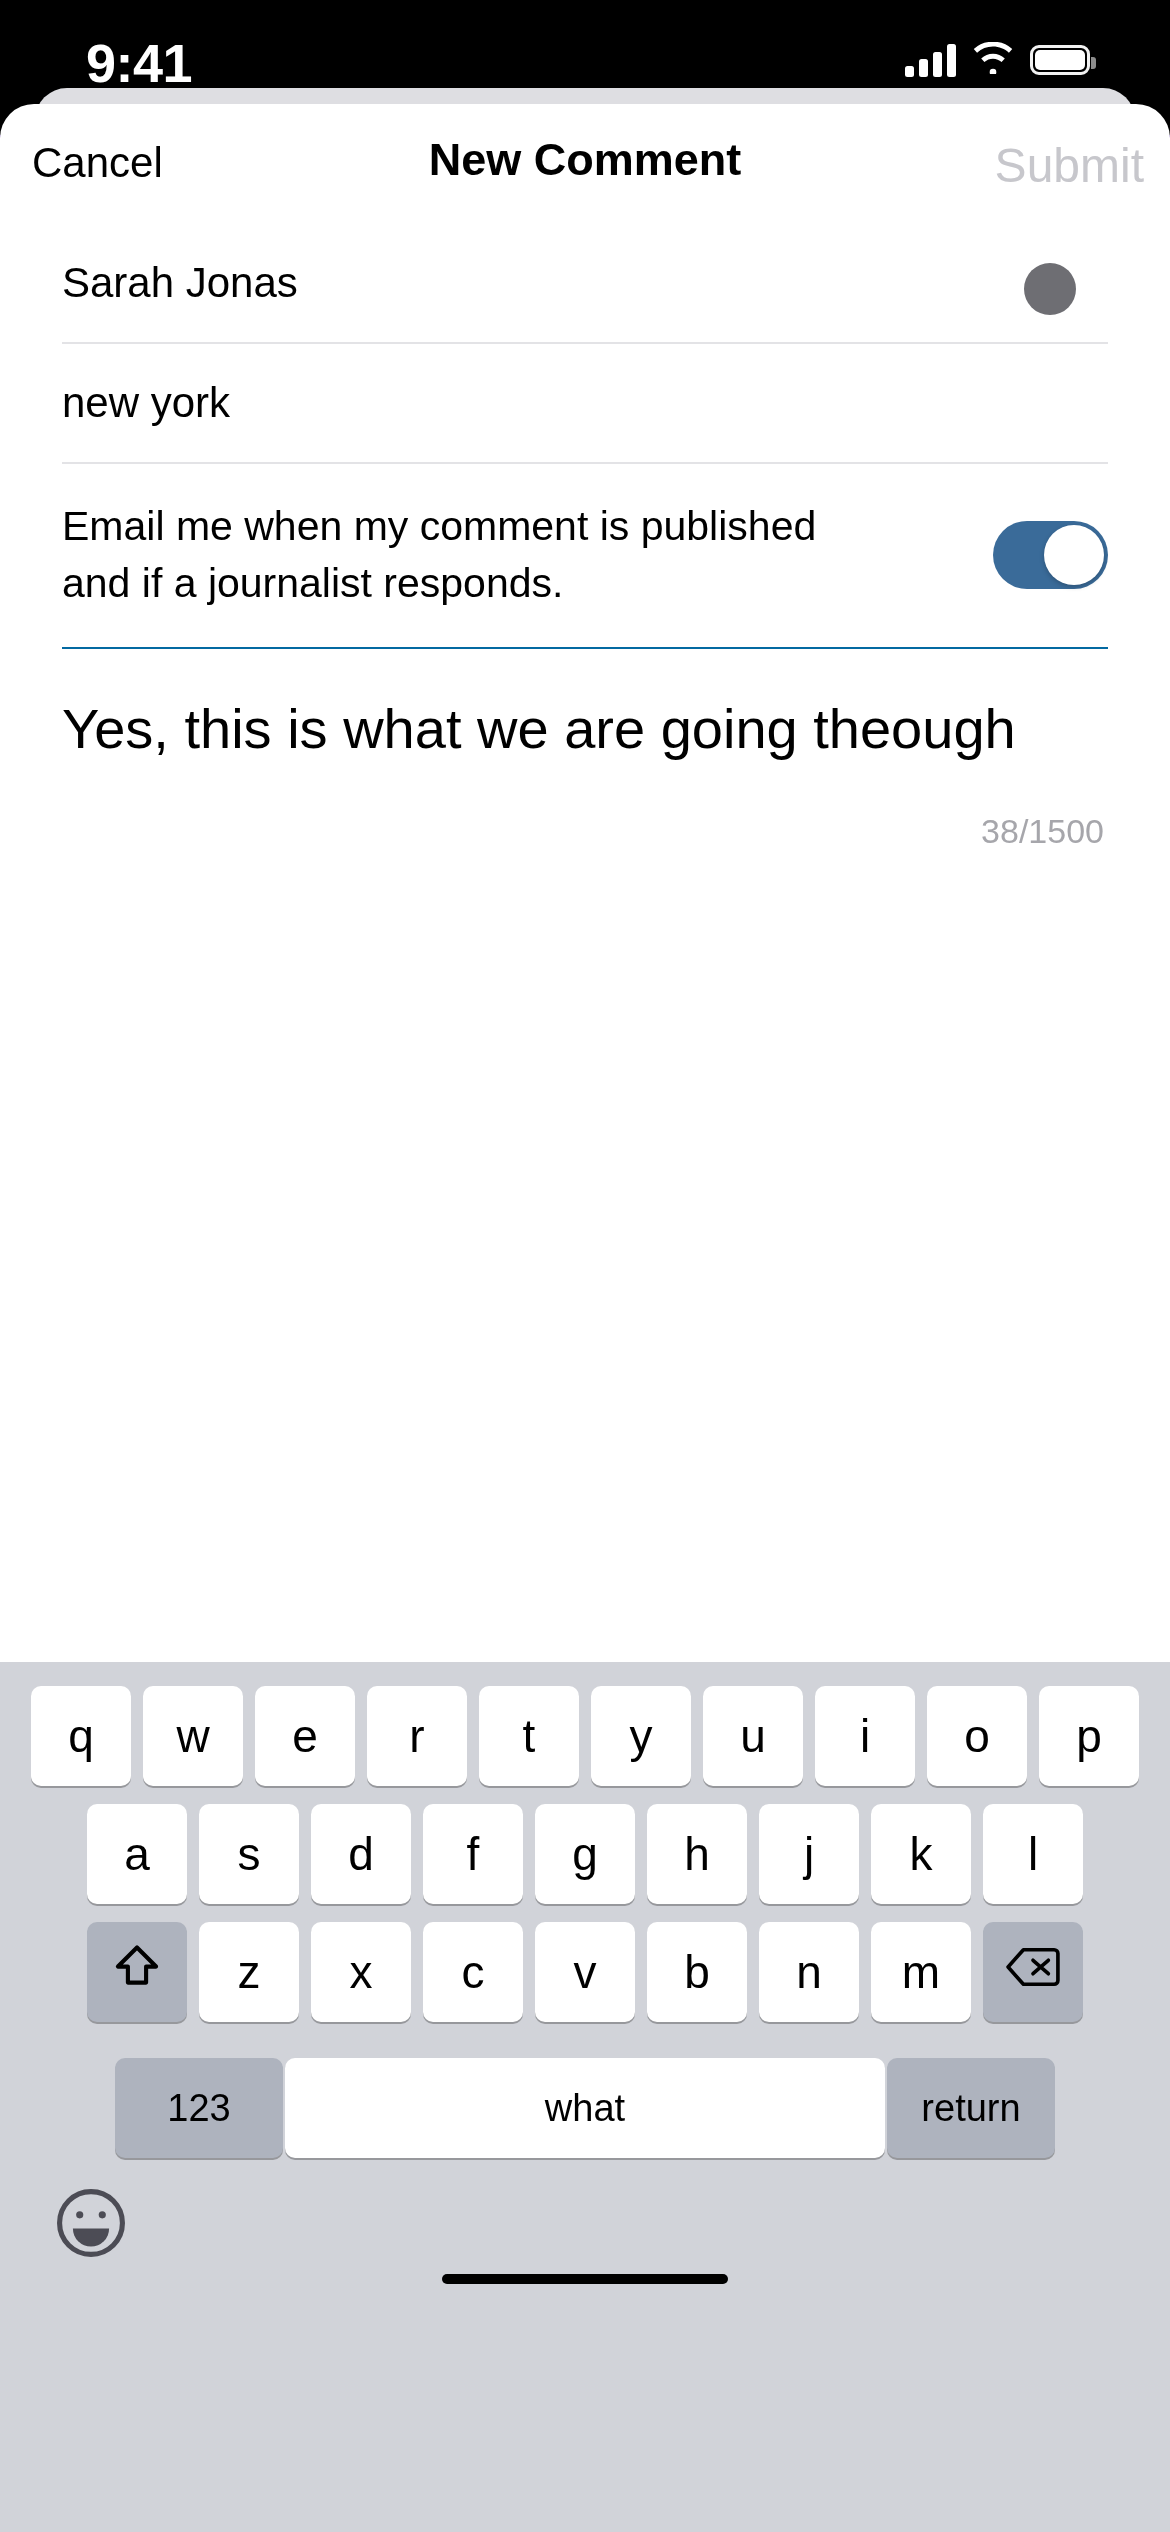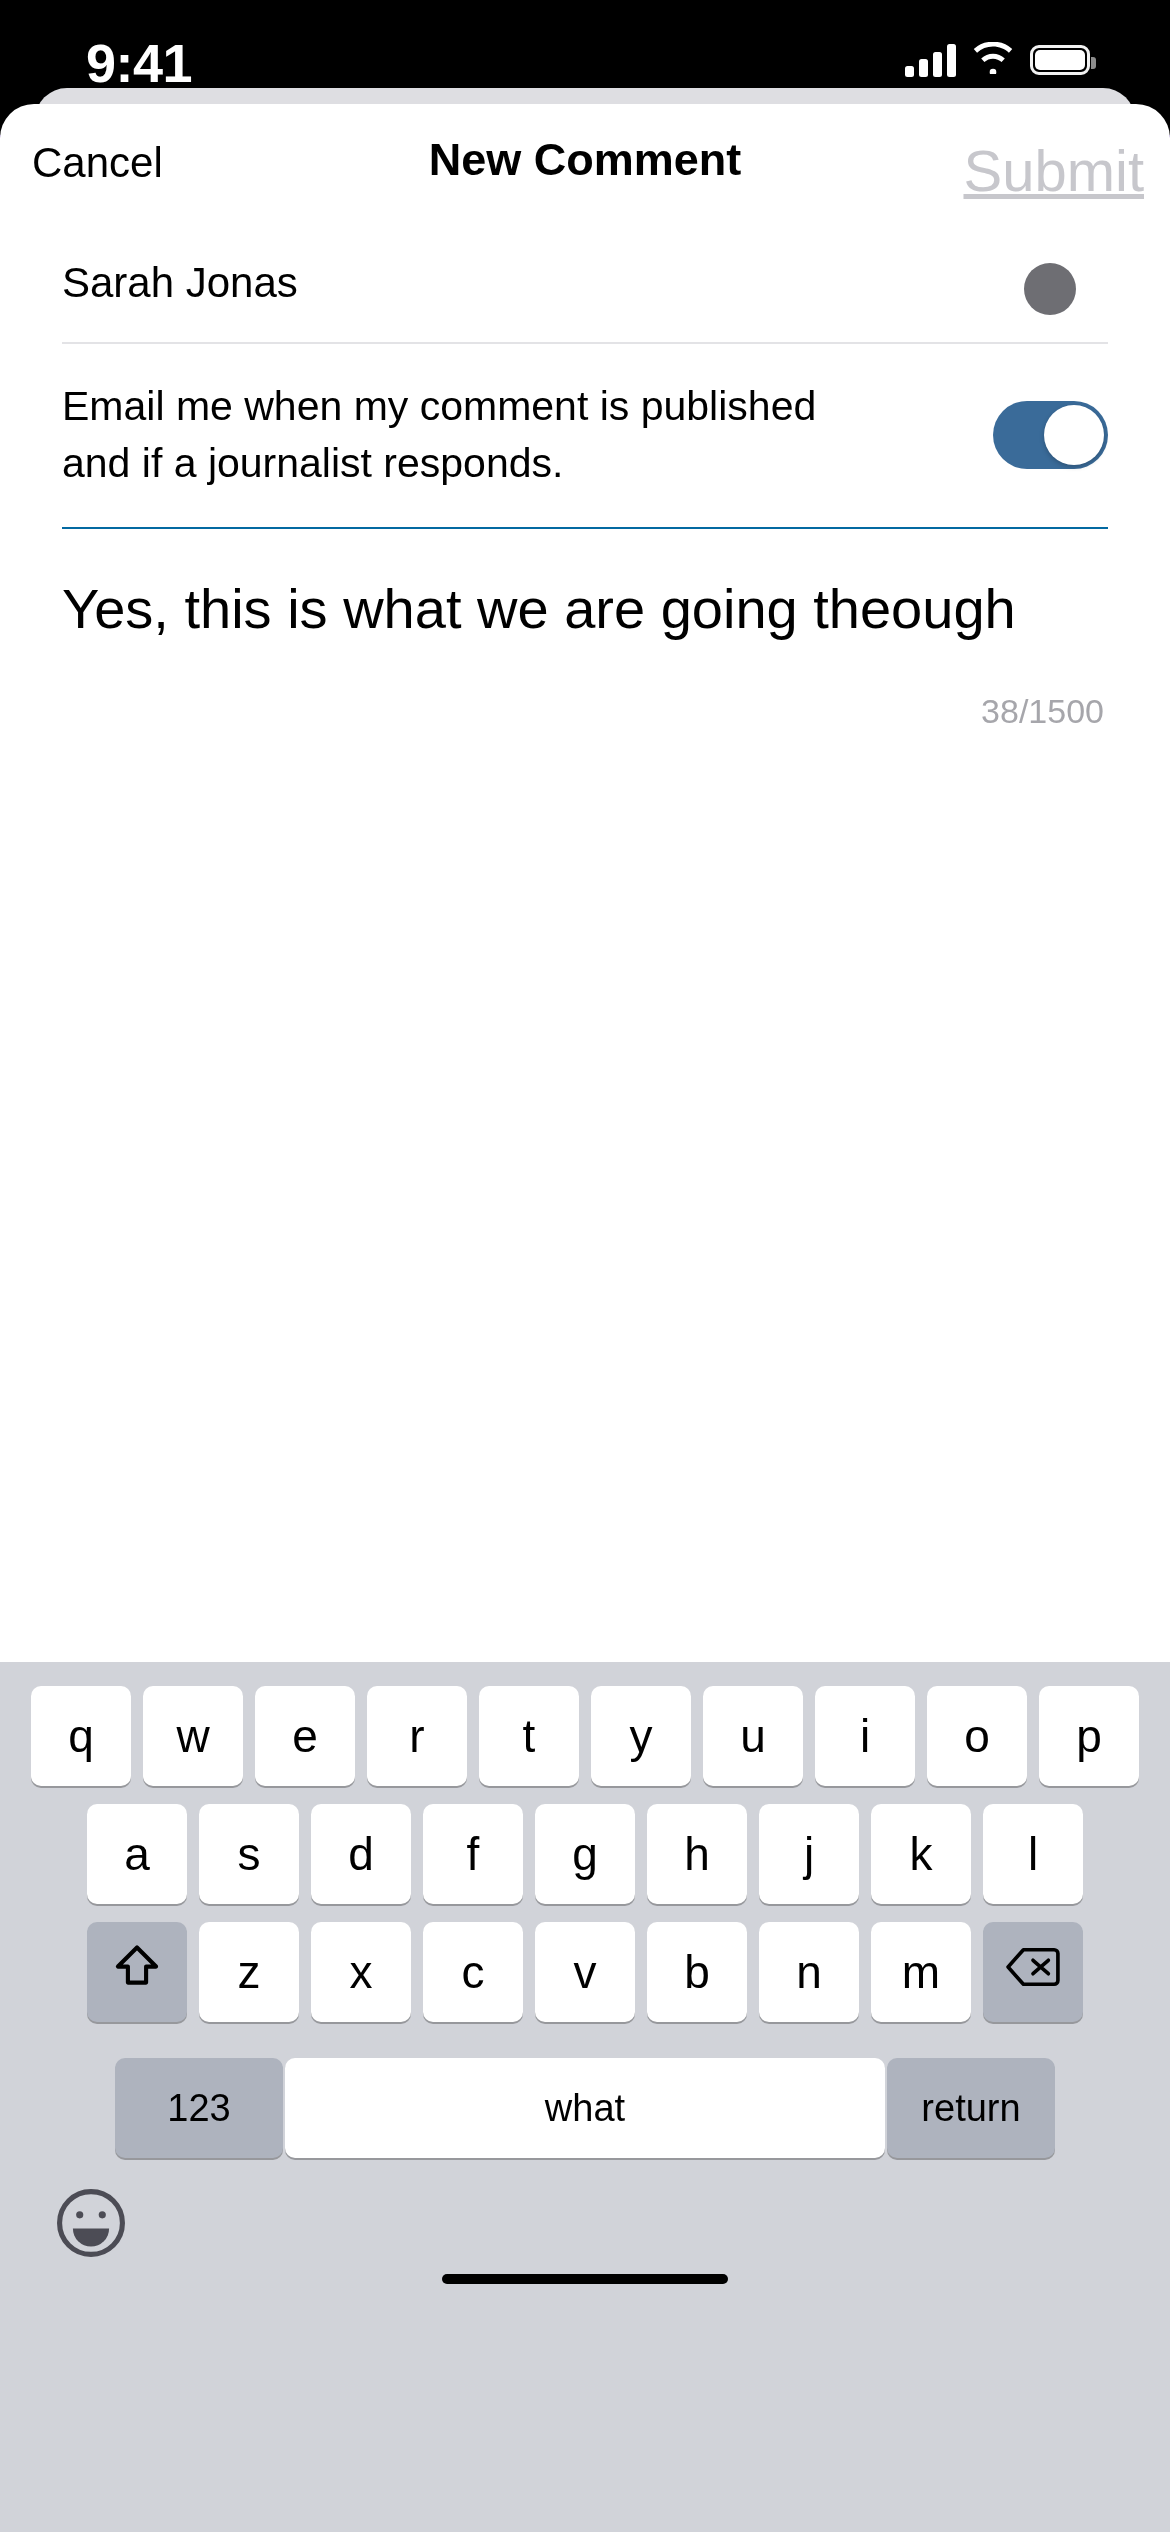--- a/index.html
+++ b/index.html
@@ -60,21 +60,21 @@
   .nav-cancel{
     position:absolute; left:32px; top:38px;
     font-size:42px; color:#000; line-height:1;
   }
   .nav-title{
     position:absolute; left:0; right:0; top:33px;
     text-align:center; font-size:45px; font-weight:700; color:#000; line-height:1;
   }
   .nav-submit{
     position:absolute; right:26px; top:38px;
-    font-size:58px; color:#C7C7CC; line-height:1;text-decoration:underline;
+    font-size:48px; color:#C7C7CC; line-height:1;
   }
   .cursor-dot{
     position:absolute; left:1024px; top:263px;
     width:52px; height:52px; border-radius:50%;
     background:#6E6E73; z-index:40;
   }
 
   
   .form{ padding:0 62px; }
   .field{
@@ -171,20 +171,23 @@
       <div class="nav-title">New Comment</div>
       <div class="nav-submit">Submit</div>
     </div>
 
     <div class="form">
 
       <div class="field">
         <span class="field-text">Sarah Jonas</span>
       </div>
 
+      <div class="field">
+        <span class="field-text">new york</span>
+      </div>
 
       <div class="toggle-row">
         <div class="toggle-label">Email me when my comment is published and if a journalist responds.</div>
         <div class="switch">
           <div class="knob"></div>
         </div>
       </div>
 
       <div class="comment-area">
         <div class="comment-text">Yes, this is what we are going theough</div>

